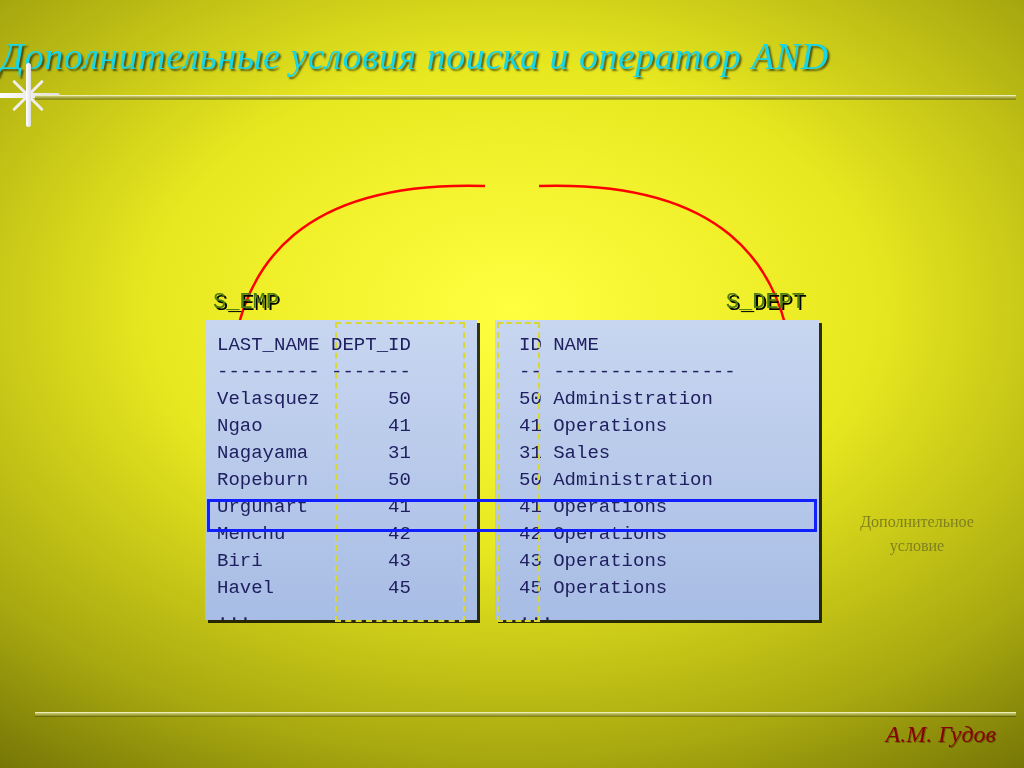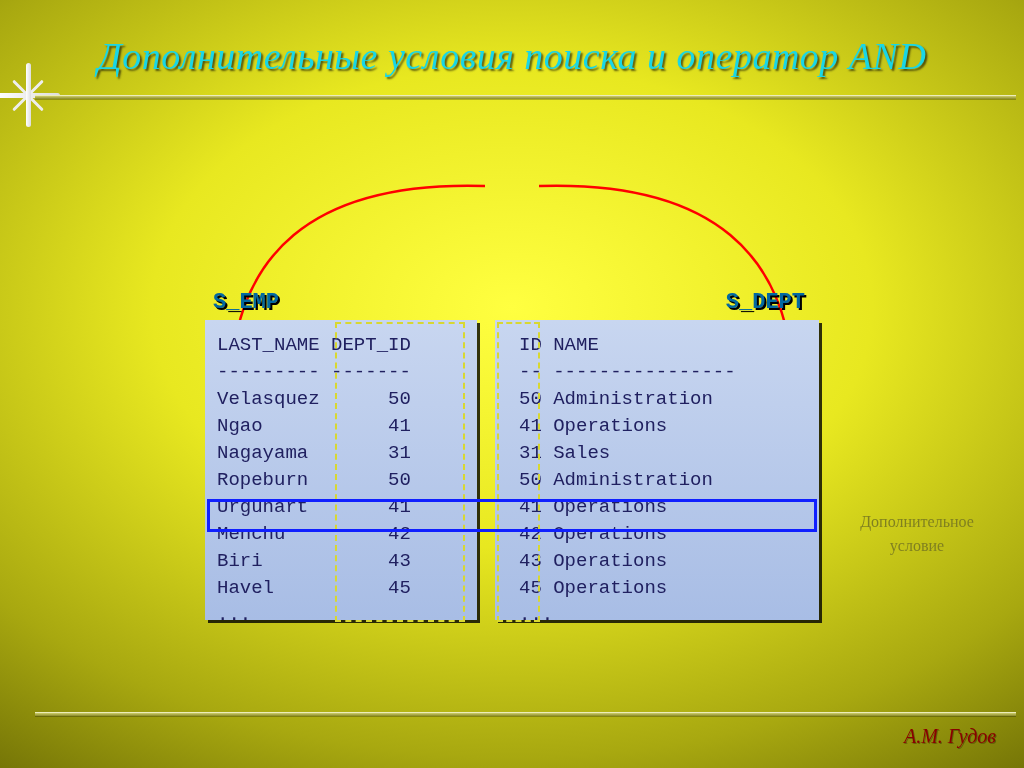--- a/index.html
+++ b/index.html
@@ -6,21 +6,20 @@
     margin: 0; padding: 0;
     width: 1024px; height: 768px;
     overflow: hidden;
     font-family: "Times New Roman", Times, serif;
     background: radial-gradient(ellipse 900px 600px at 50% 40%, #ffff40 0%, #e8e820 40%, #a8a810 75%, #6b6b05 100%);
   }
   .slide { position: relative; width: 1024px; height: 768px; }
 
   .title {
     position: absolute; top: 34px; left: 0; width: 1024px;
-    text-align: center;
     font-size: 38px; font-style: italic;
     color: #19d6e6;
     text-shadow: 2px 2px 2px rgba(0,0,0,0.6);
     letter-spacing: 0.5px;
   }
 
   .hr {
     position: absolute; left: 35px; right: 8px; height: 4px;
     background: linear-gradient(to bottom, #e6e680, #8a8a2a);
     box-shadow: 0 1px 0 rgba(0,0,0,0.25), inset 0 1px 0 rgba(255,255,255,0.5);
@@ -83,21 +82,21 @@
   .server .grid > div {
     background: linear-gradient(to bottom, #cfe0ff, #9abce8);
     border: 1px solid #2a2a2a;
   }
   .server .grid > div.h {
     background: repeating-linear-gradient(45deg, #3a3a3a 0 3px, #cfe0ff 3px 6px);
   }
 
   .tbl-label {
     position:absolute; font-family: "Courier New", monospace;
-    font-weight: bold; color:#0369a1; font-size: 22px;
+    font-weight: normal; color:#4d7c0f; font-size: 22px;
     text-shadow: 2px 2px 0 #000;
   }
   .lbl-emp  { top: 290px; left: 213px; }
   .lbl-dept { top: 290px; right: 219px; }
 
   .panel {
     position:absolute; top: 320px; height: 300px;
     background: linear-gradient(to bottom, #c8d6f0, #a8bde5);
     box-shadow: 3px 3px 0 rgba(0,0,0,0.8);
     font-family: "Courier New", monospace;
@@ -126,21 +125,21 @@
 
   .side-note {
     position:absolute; top: 510px; right: 22px;
     text-align:center; color: #808020;
     font-size: 16px; font-family: "Times New Roman"; line-height: 24px;
     width: 170px;
   }
 
   .author {
     position:absolute; bottom: 20px; right: 28px;
-    color: #8a0000; font-style: italic; font-size: 20px;
+    color: #8a0000; font-style: italic; font-size: 24px;
     text-shadow: 1px 1px 0 rgba(0,0,0,0.3);
     font-family: "Times New Roman";
   }
 </style>
 </head>
 <body>
 <div class="slide">
 
   <div class="title">Дополнительные условия поиска и оператор AND</div>
 

